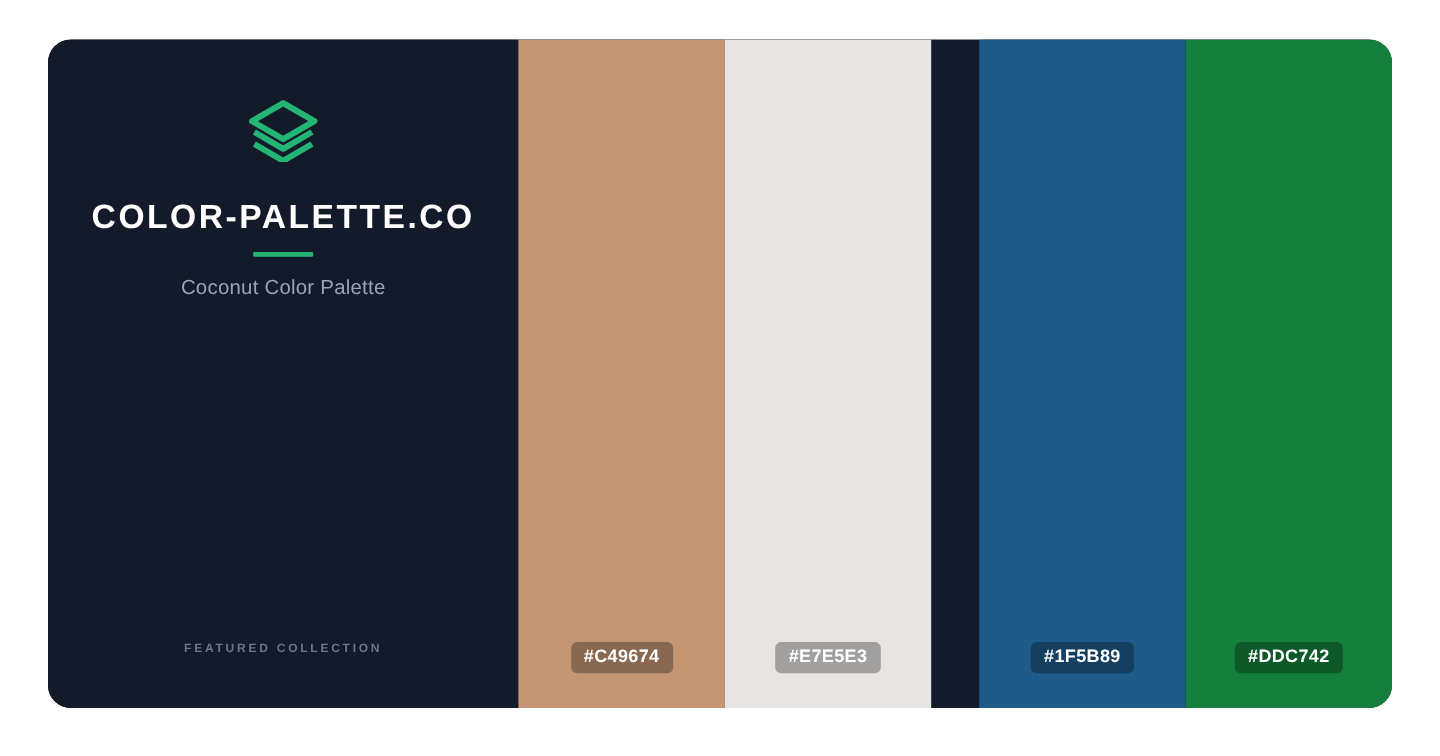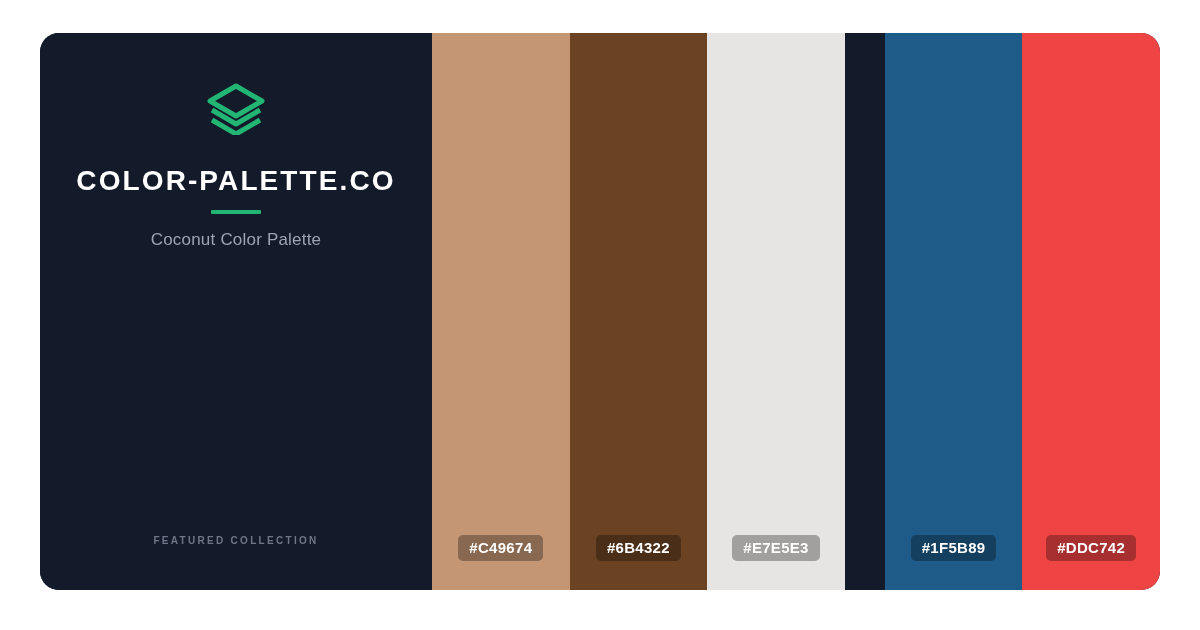--- a/index.html
+++ b/index.html
@@ -152,31 +152,28 @@
 
       <div class="brand-footnote" style="color: rgb(109, 119, 135);">FEATURED COLLECTION</div>
     </div>
 
     <div class="swatch-strip">
 
       <div class="swatch" style="background: rgb(196, 150, 116);">
         <span class="swatch-chip">#C49674</span>
       </div>
 
-      <div class="swatch" style="background: rgb(107, 67, 34);">
-        <span class="swatch-chip">#6B4322</span>
-      </div>
 
       <div class="swatch" style="background: rgb(231, 229, 227);">
         <span class="swatch-chip">#E7E5E3</span>
       </div>
 
       <div class="swatch" style="background: rgb(31, 91, 137); margin-left: 40px;">
         <span class="swatch-chip">#1F5B89</span>
       </div>
 
-      <div class="swatch" style="background: #ef4444;">
+      <div class="swatch" style="background: #15803d;">
         <span class="swatch-chip">#DDC742</span>
       </div>
 
     </div>
   </div>
 </div>
 
 </body></html>

